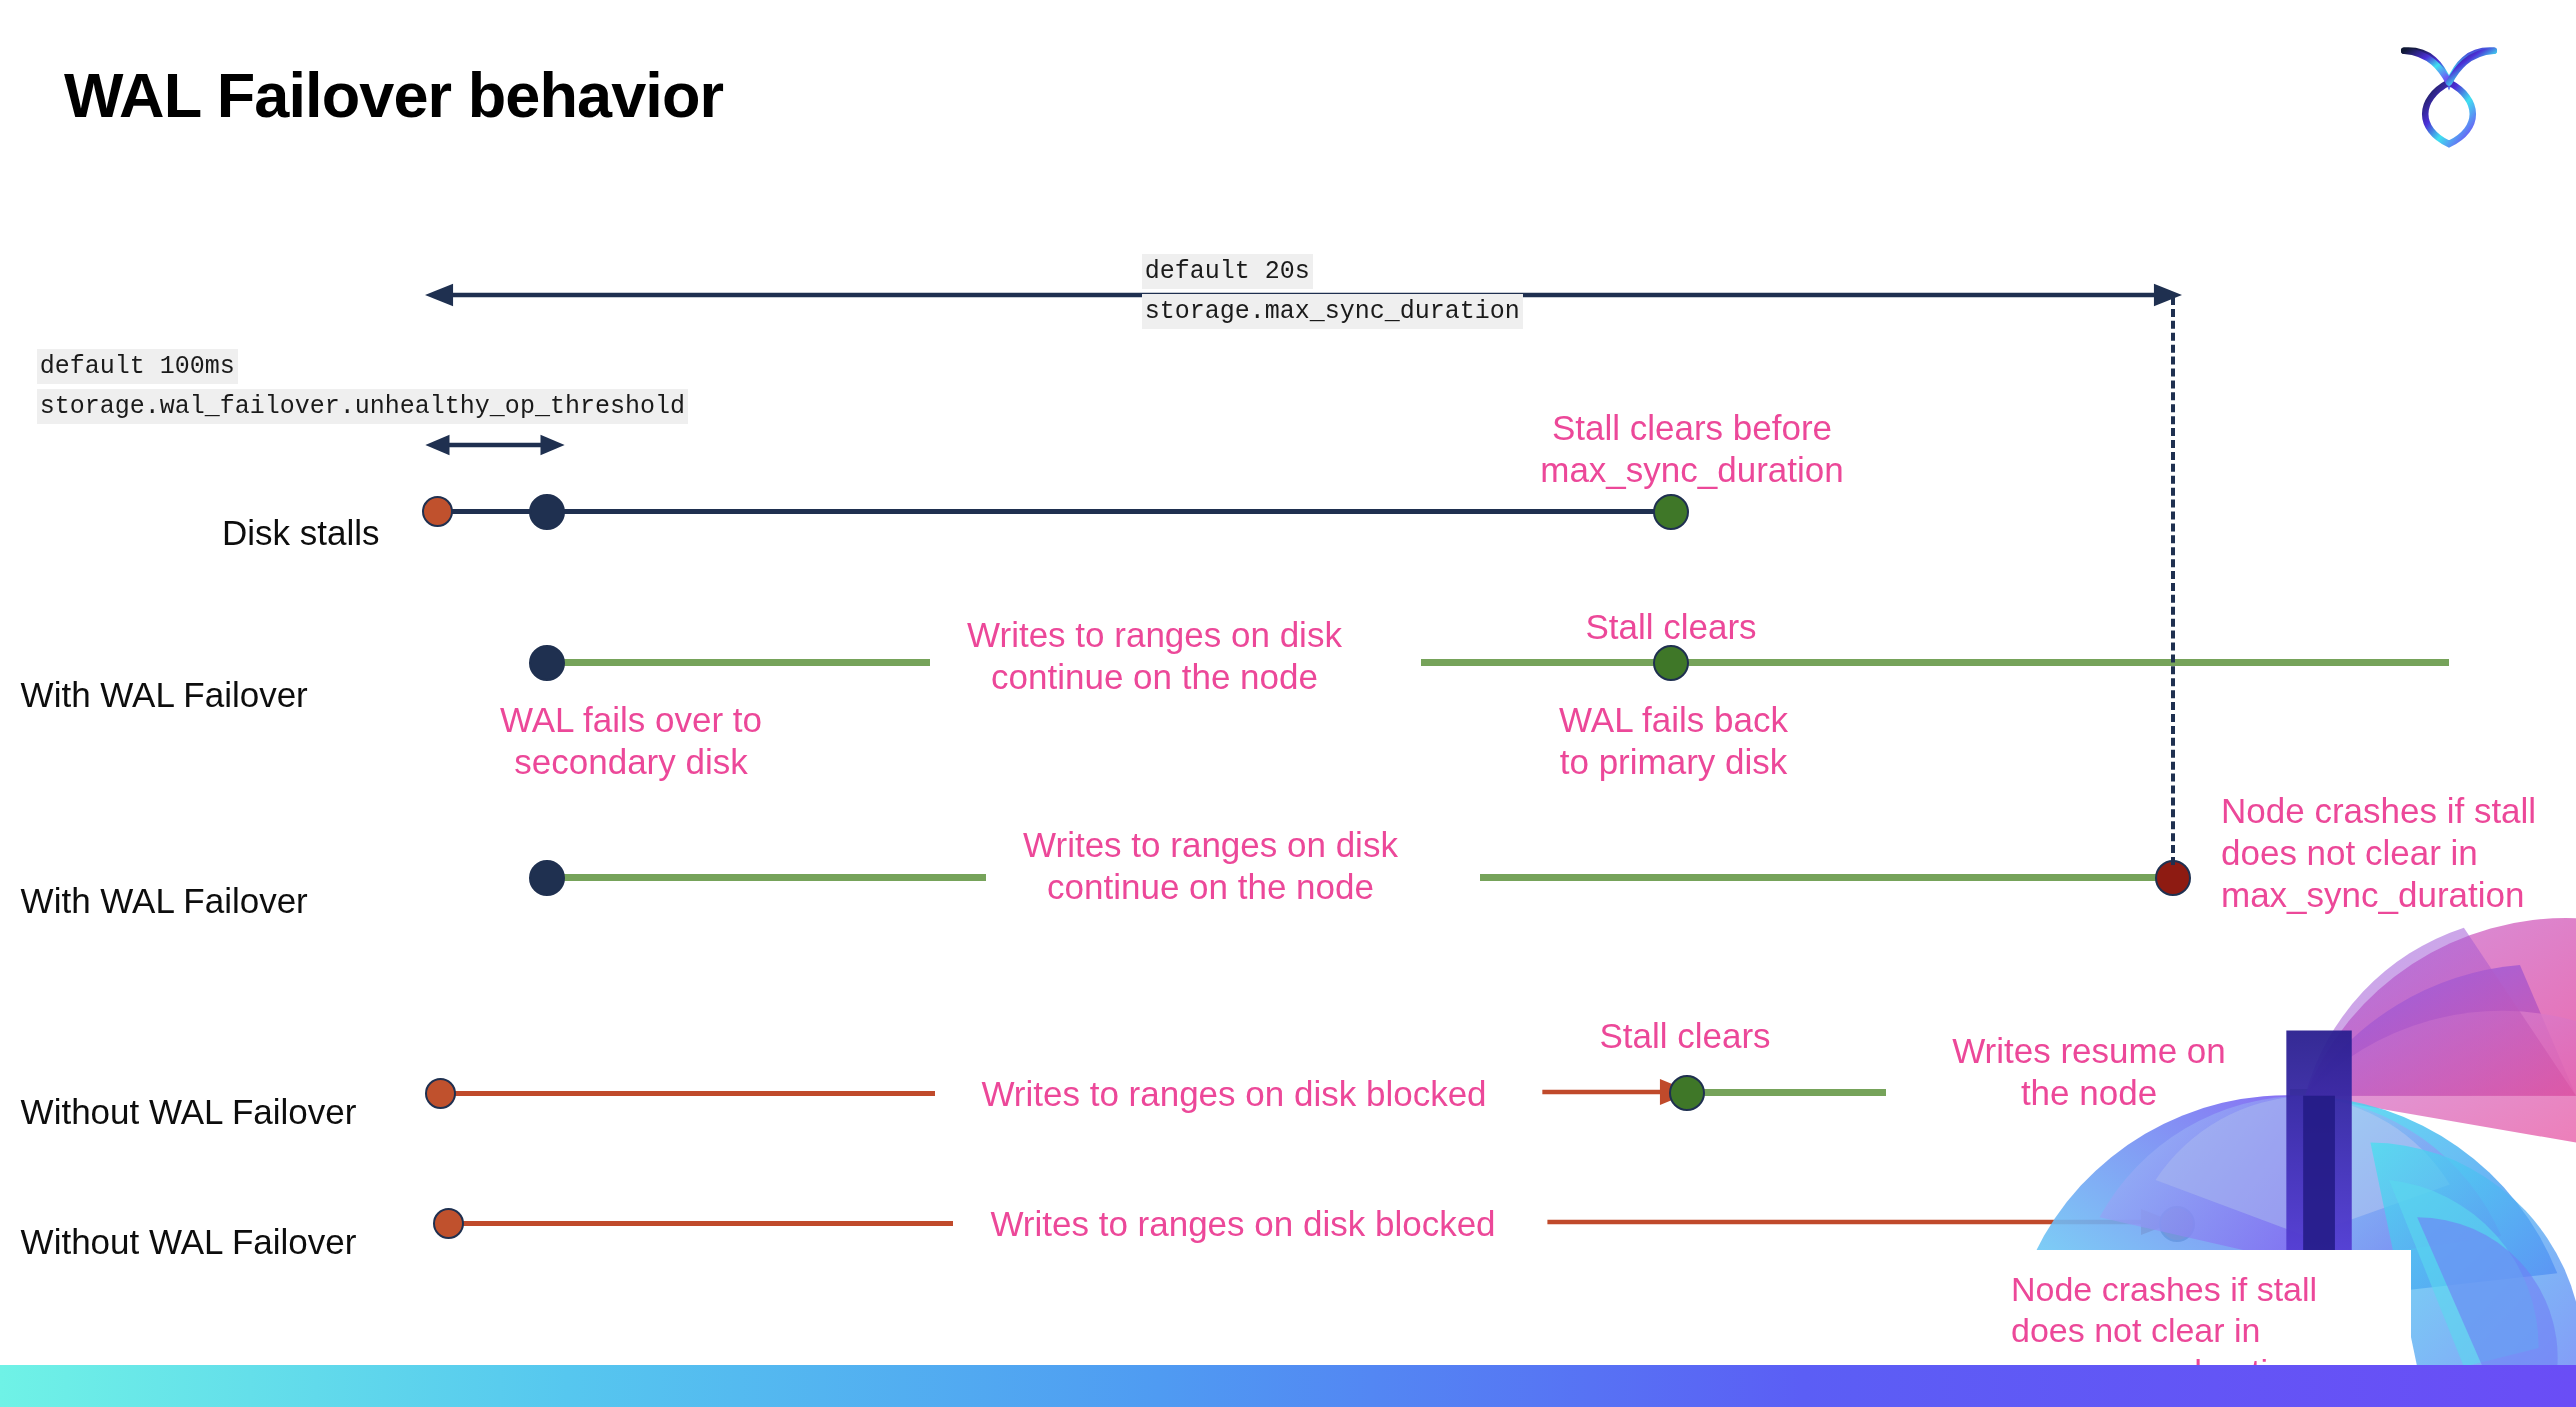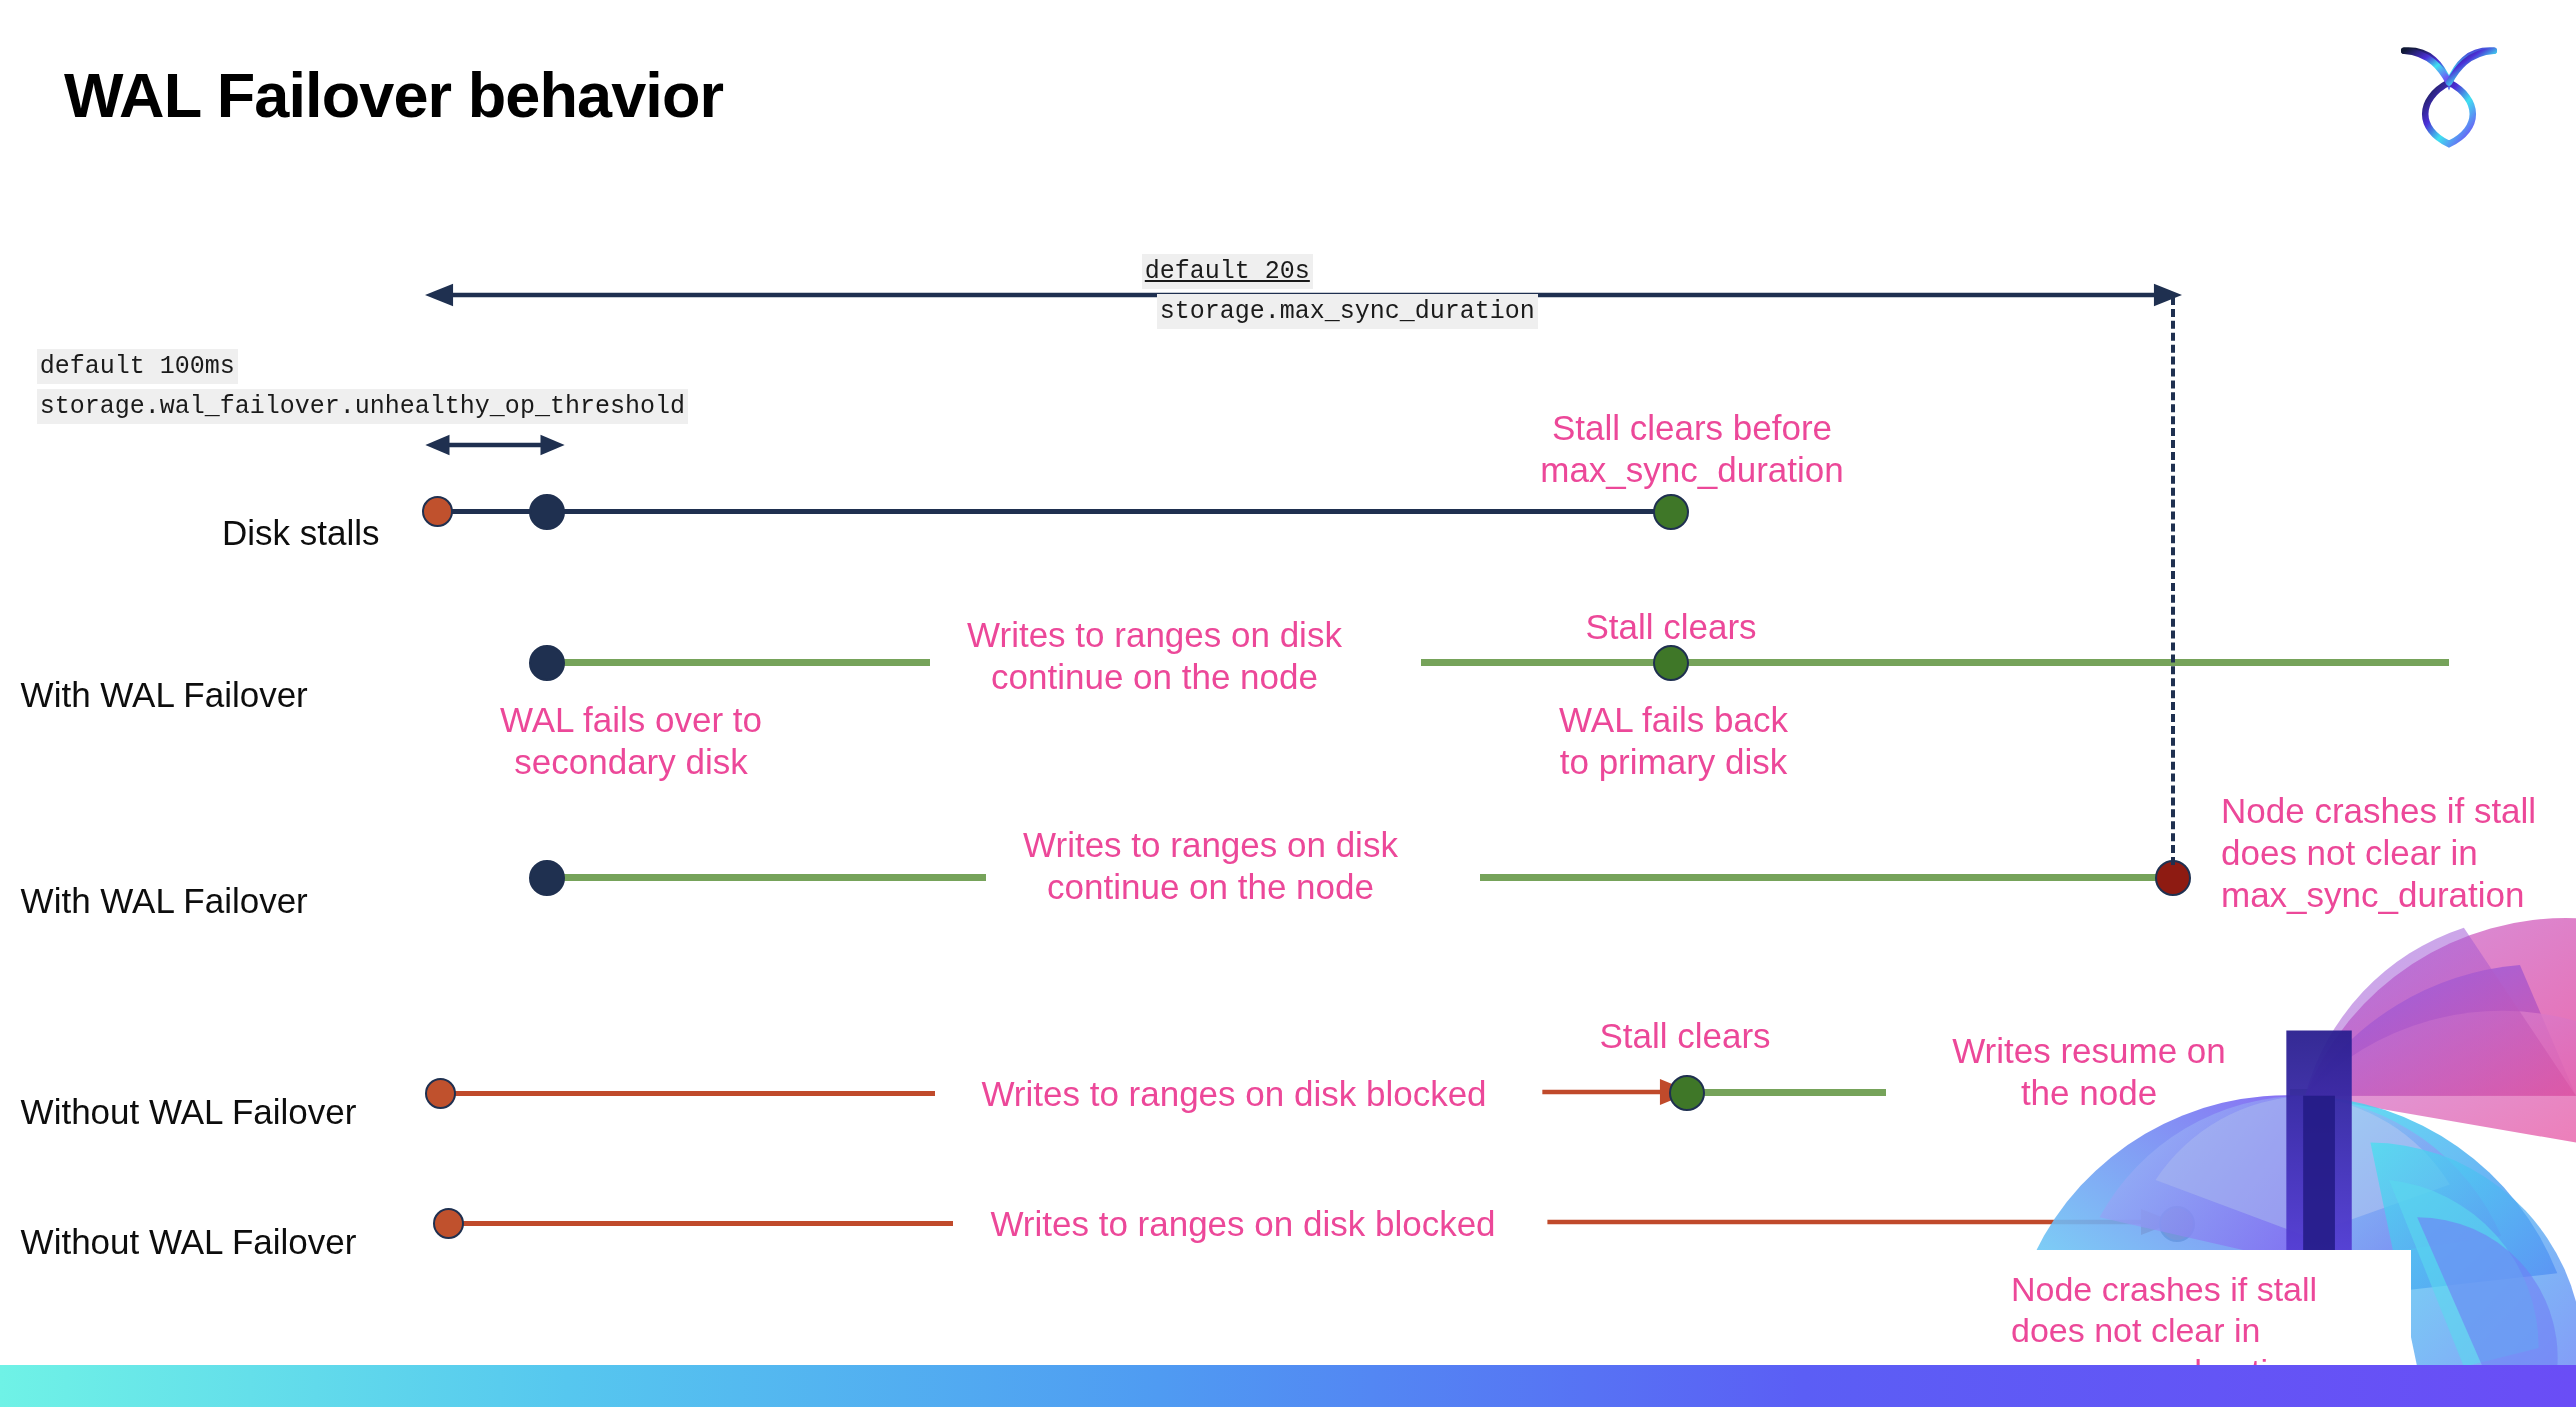--- a/index.html
+++ b/index.html
@@ -105,22 +105,22 @@
     </g>
   </svg>
 </div>
 
 <svg class="arrowsvg" style="left:425px;top:280px;width:1757px;height:30px;" viewBox="0 0 1880 32" width="1757" height="30">
   <line x1="22" y1="16" x2="1858" y2="16" stroke="#1f3050" stroke-width="5"></line>
   <polygon points="0,16 30,4 30,28" fill="#1f3050"></polygon>
   <polygon points="1880,16 1850,4 1850,28" fill="#1f3050"></polygon>
 </svg>
 
-<div class="code" style="left:1142px;top:254px;text-decoration:underline;">default 20s</div>
-<div class="code" style="left:1142px;top:294px;margin-left:15px;">storage.max_sync_duration</div>
+<div class="code" style="left:1142px;top:254px;">default 20s</div>
+<div class="code" style="left:1142px;top:294px;">storage.max_sync_duration</div>
 
 <div class="code" style="left:37px;top:349px;">default 100ms</div>
 <div class="code" style="left:37px;top:389px;">storage.wal_failover.unhealthy_op_threshold</div>
 
 <svg class="arrowsvg" style="left:425px;top:432px;width:140px;height:26px;" viewBox="0 0 150 28" width="140" height="26">
   <line x1="20" y1="14" x2="130" y2="14" stroke="#1f3050" stroke-width="5"></line>
   <polygon points="0,14 26,3 26,25" fill="#1f3050"></polygon>
   <polygon points="150,14 124,3 124,25" fill="#1f3050"></polygon>
 </svg>
 

